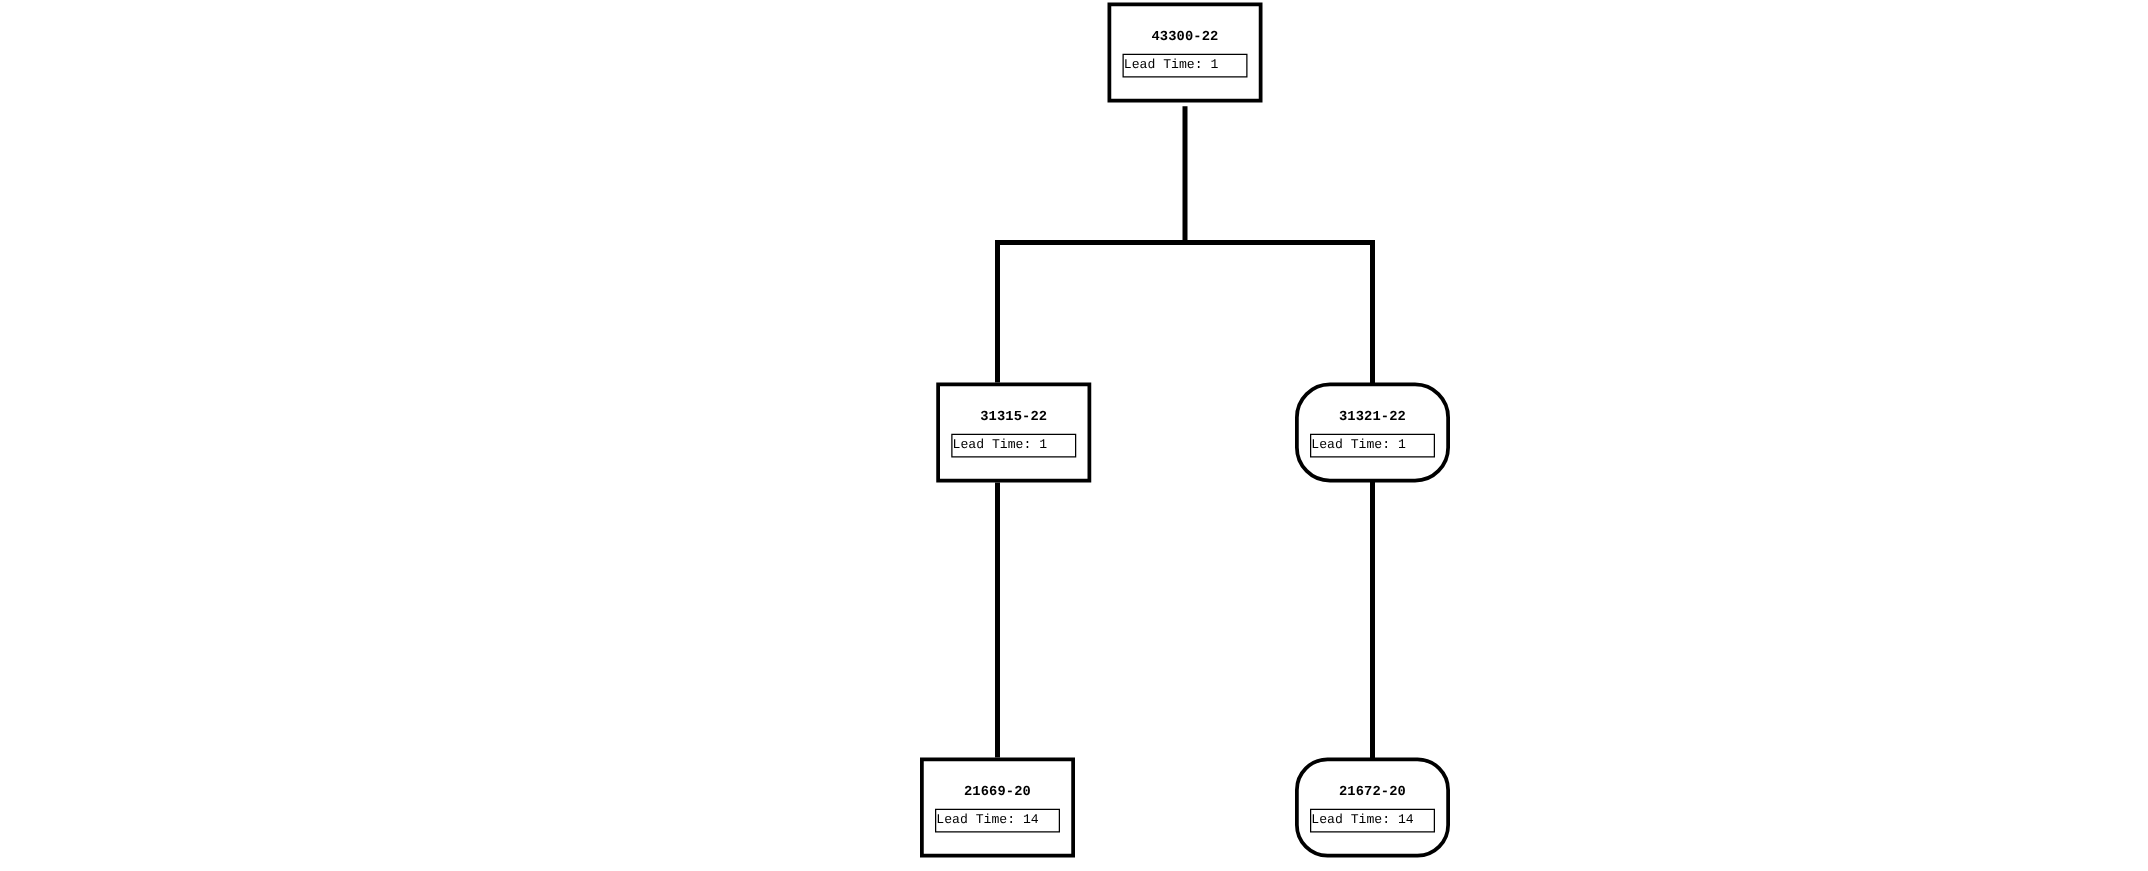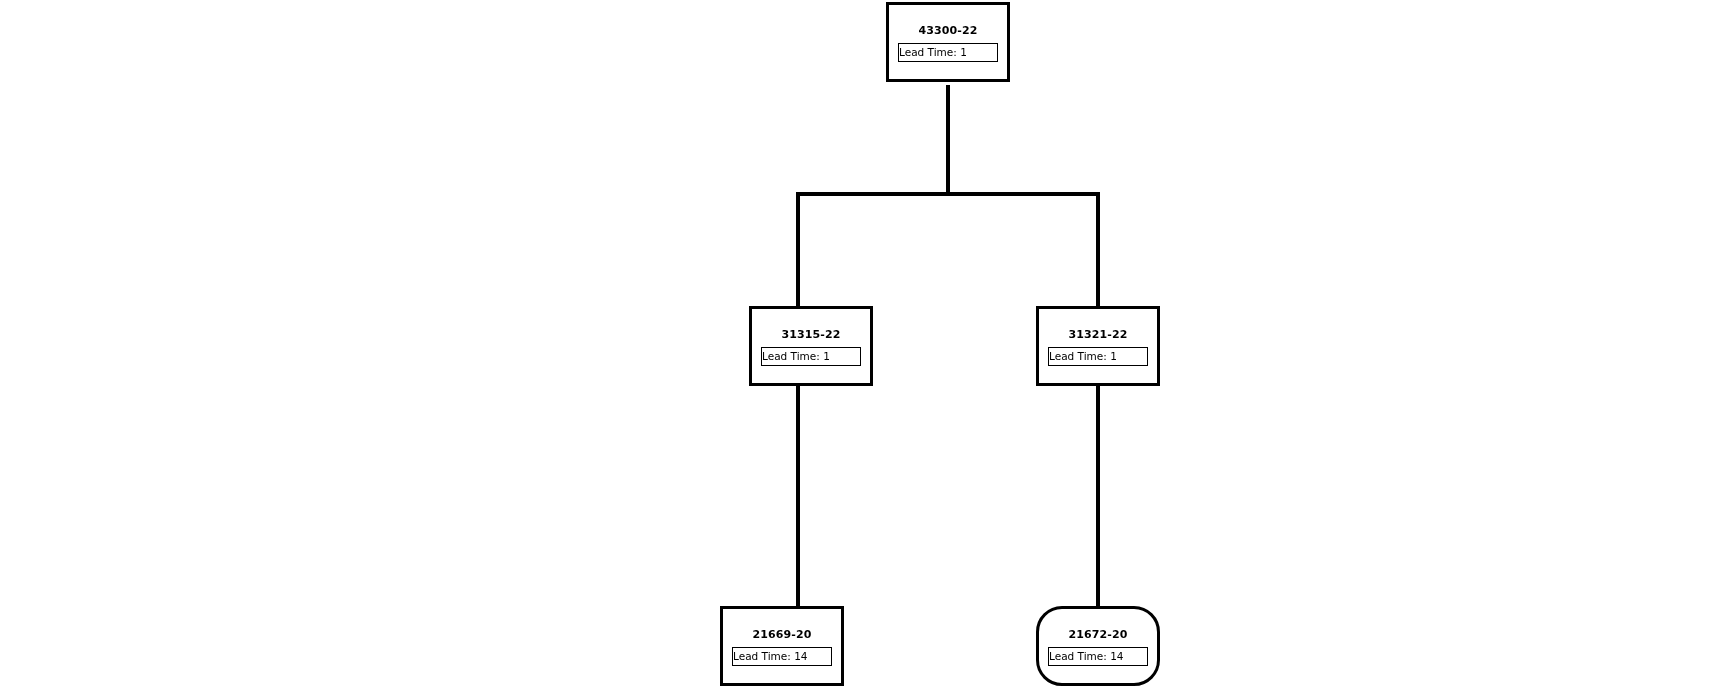--- a/index.html
+++ b/index.html
@@ -15,20 +15,21 @@
     font-family: "DejaVu Sans", "Liberation Sans", sans-serif;
     color: #000000;
   }
 
   #tree-canvas {
     position: absolute;
     left: 0;
     top: 0;
     width: 1718px;
     height: 697px;
+    font-family: Liberation Mono, monospace;
   }
 
   
   .edge {
     position: absolute;
     background: #000000;
   }
   .edge-v { width: 4px; }
   .edge-h { height: 4px; }
 
@@ -91,26 +92,26 @@
   <div class="node" style="left:886px; top:2px;">
     <div class="node-title">43300-22</div>
     <div class="node-attr">Lead Time: 1</div>
   </div>
 
   <div class="node" style="left:736px; top:306px;margin-left:13px;">
     <div class="node-title">31315-22</div>
     <div class="node-attr">Lead Time: 1</div>
   </div>
 
-  <div class="node" style="left:1036px; top:306px;">
+  <div class="node" style="left:1036px; top:306px;border-radius:28px;">
     <div class="node-title">31321-22</div>
     <div class="node-attr">Lead Time: 1</div>
   </div>
 
-  <div class="node" style="left:720px; top:606px;padding-left:17px;">
+  <div class="node" style="left:736px; top:606px;padding-left:17px;">
     <div class="node-title">21669-20</div>
     <div class="node-attr">Lead Time: 14</div>
   </div>
 
   <div class="node" style="left:1036px; top:606px;border-radius:26px;">
     <div class="node-title">21672-20</div>
     <div class="node-attr">Lead Time: 14</div>
   </div>
 
 </div>

